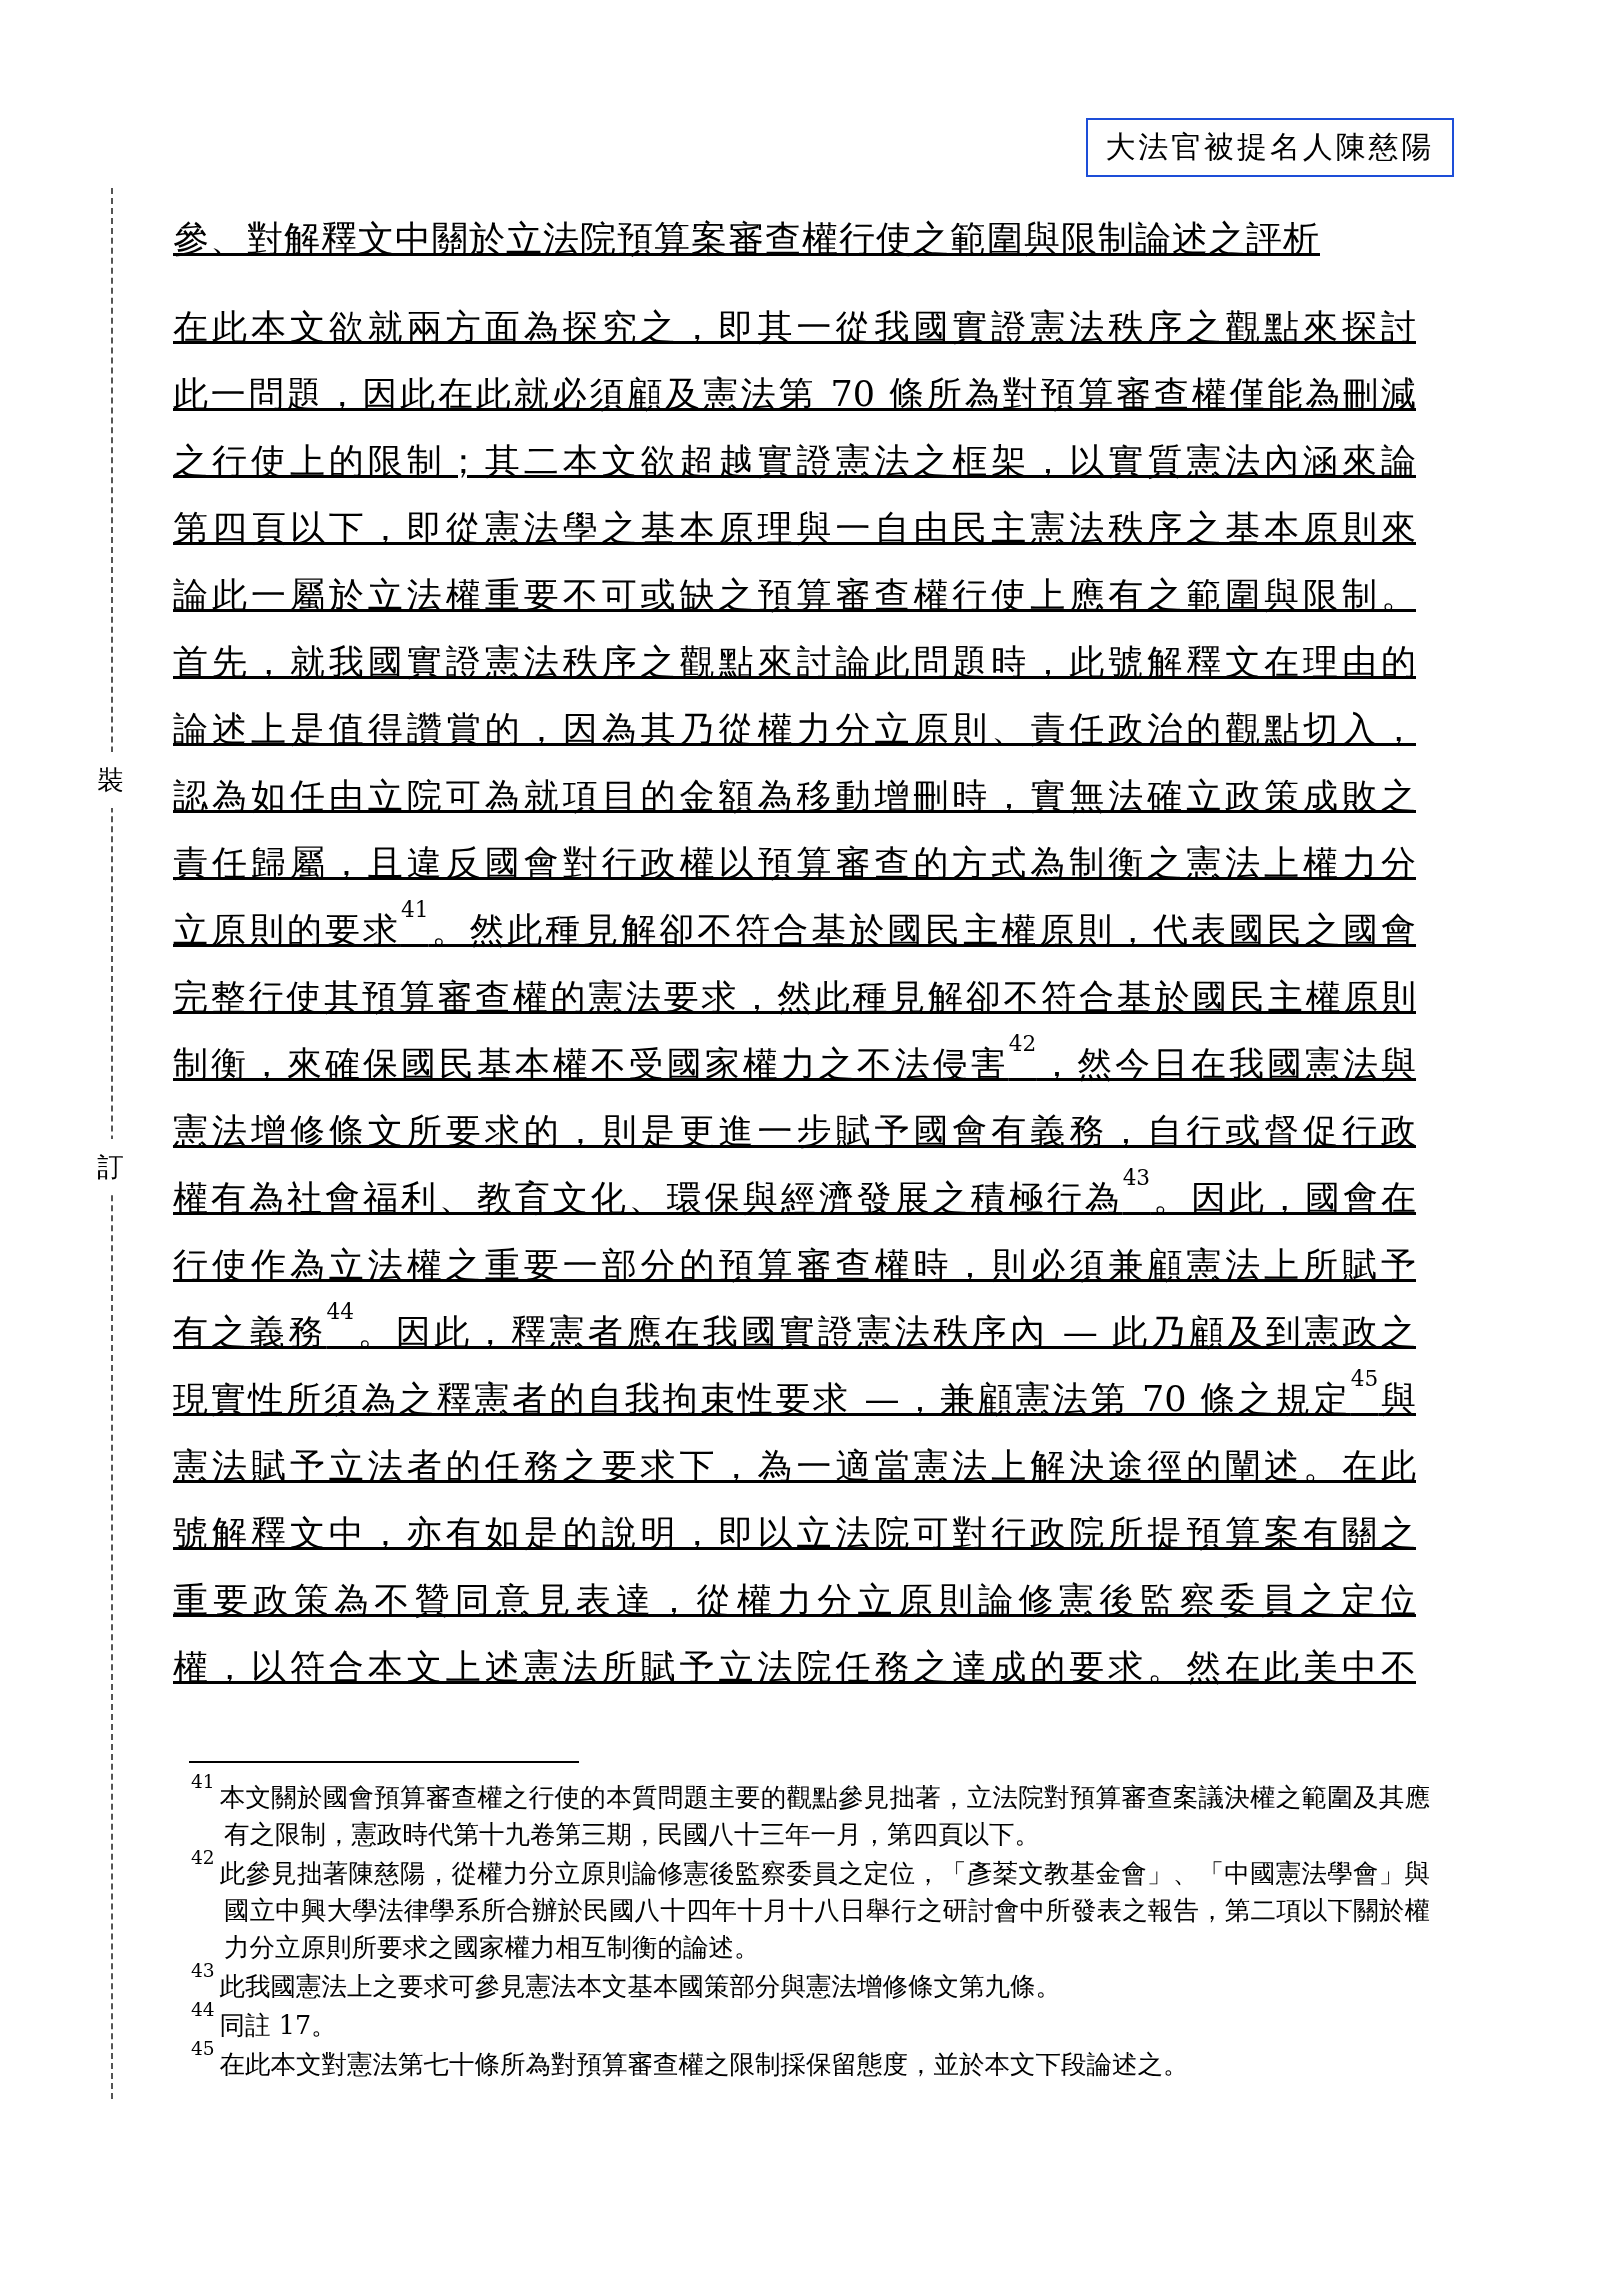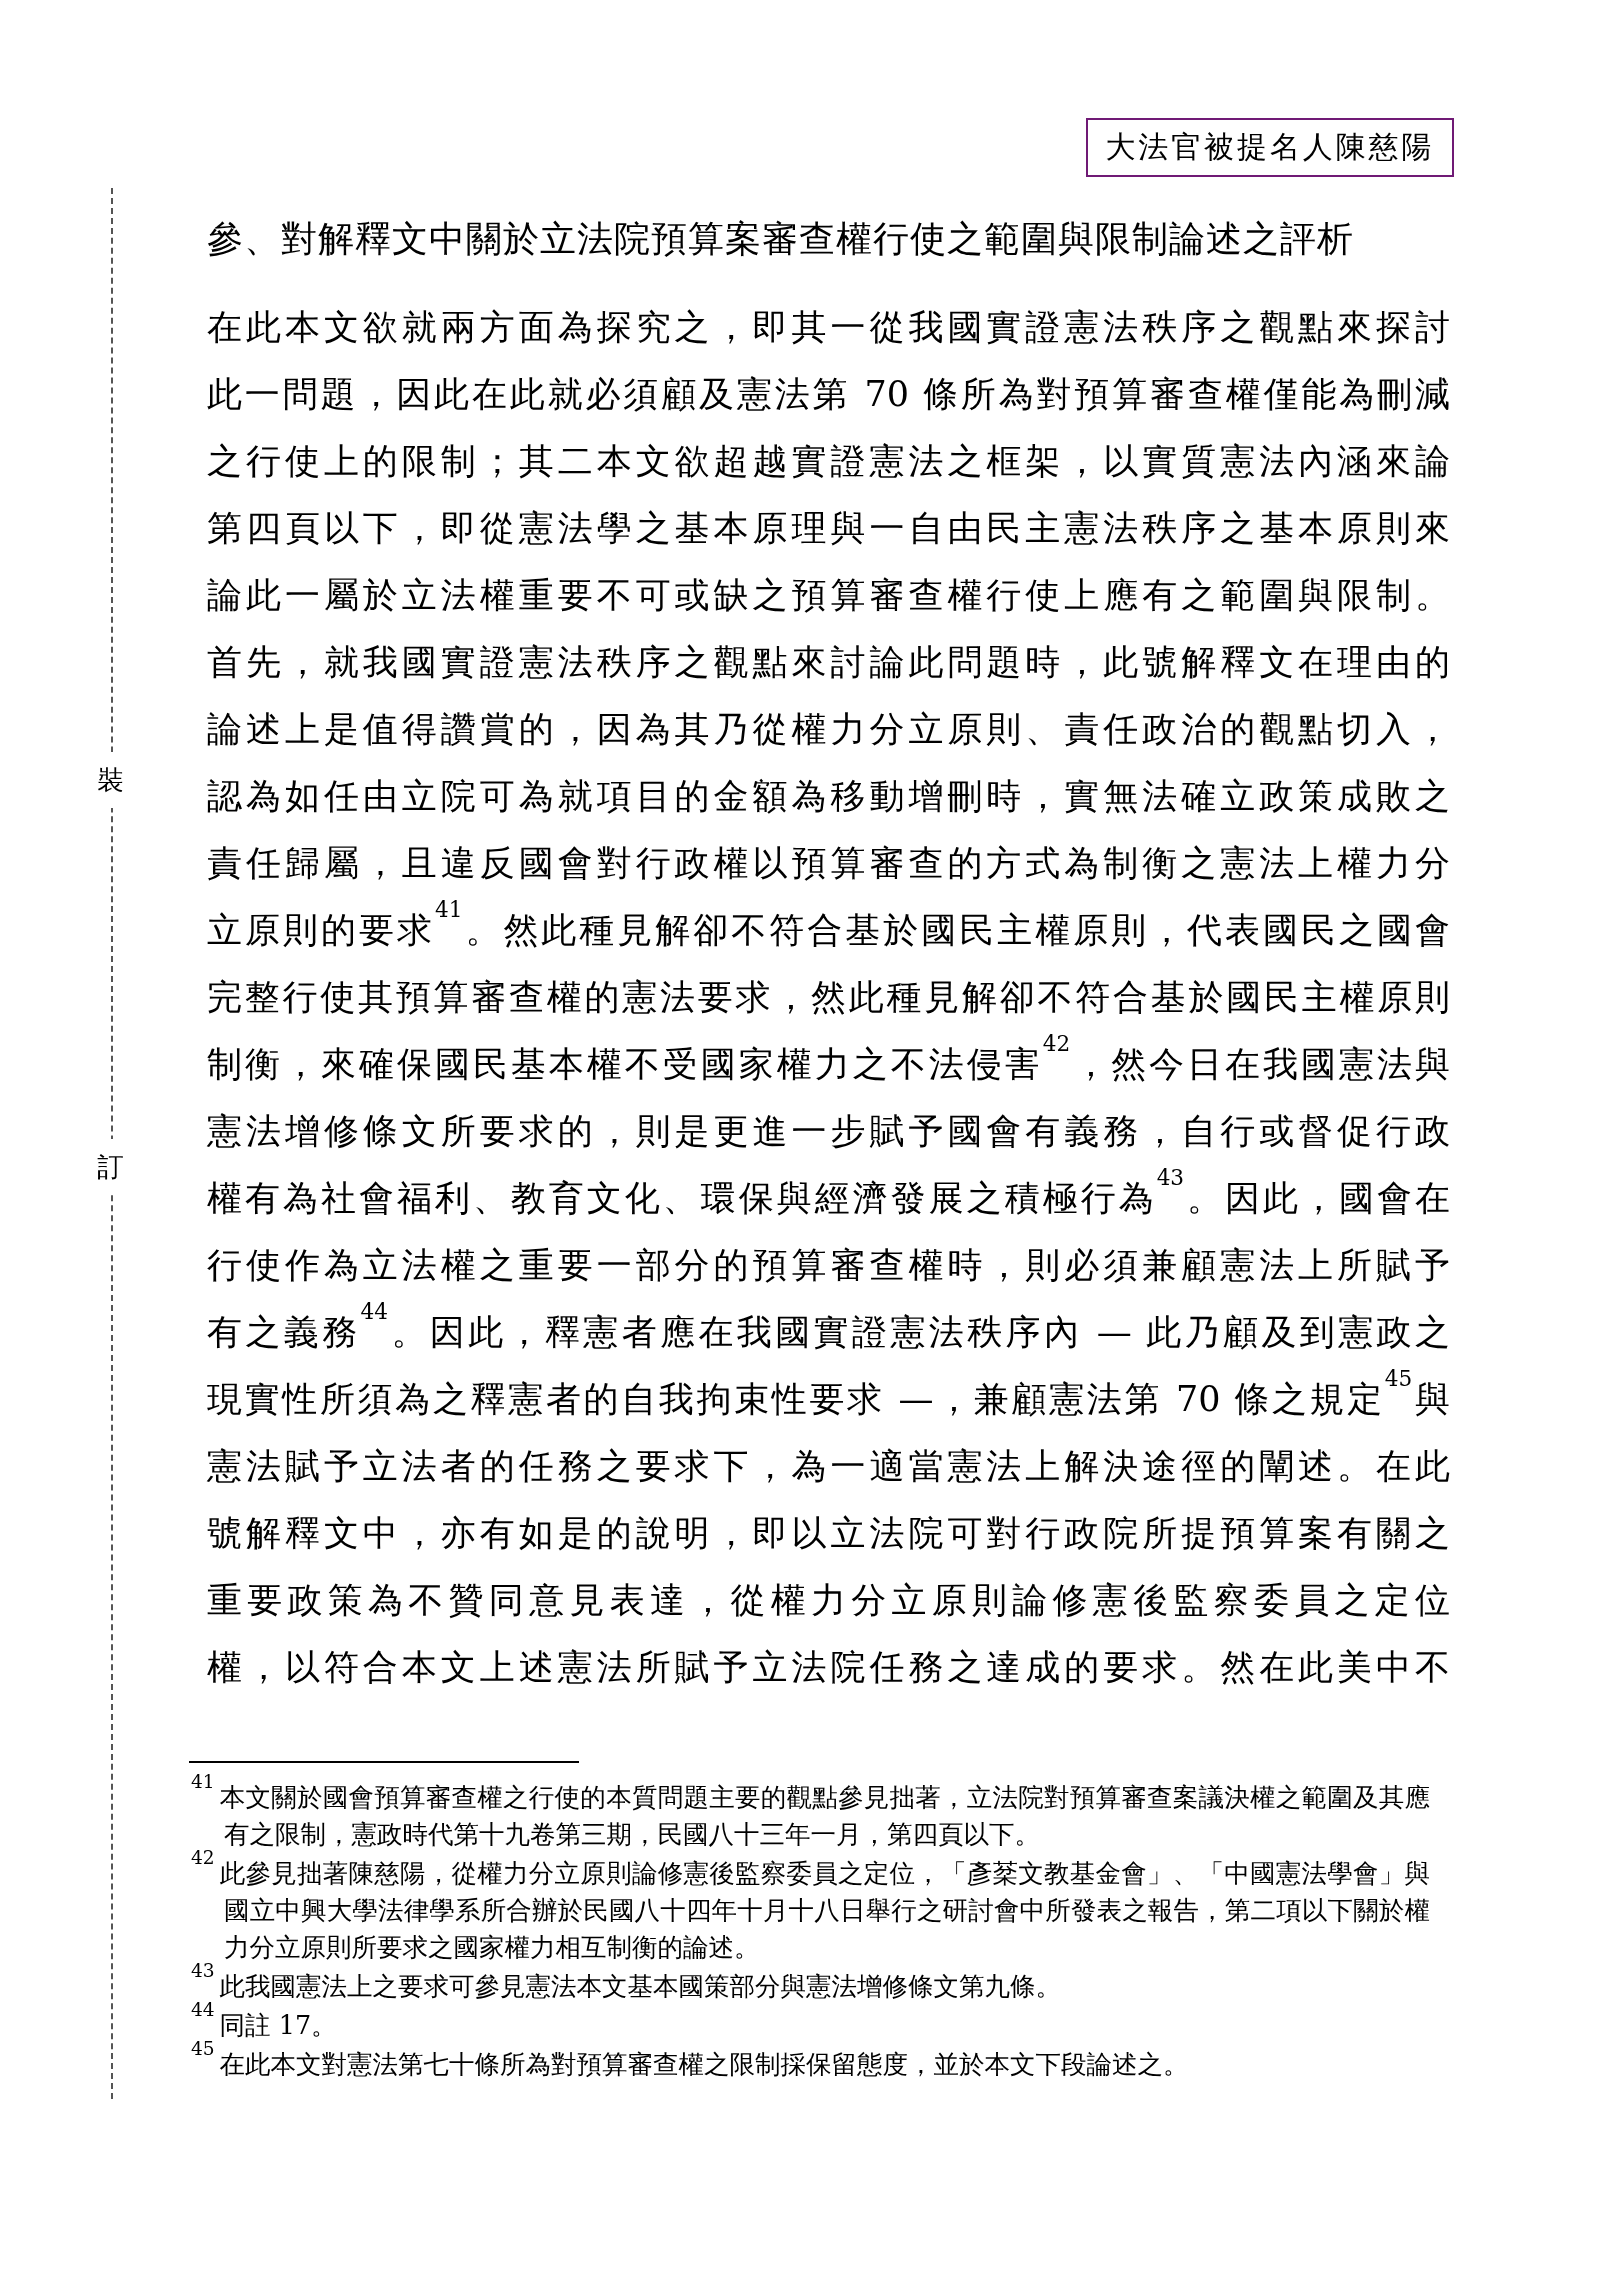--- a/index.html
+++ b/index.html
@@ -10,21 +10,21 @@
     height: 2293px;
     background: #ffffff;
     color: #000;
     font-family: "DejaVu Serif", "Liberation Serif", serif;
     overflow: hidden;
   }
   .header-badge {
     position: absolute;
     top: 118px;
     right: 167px;
-    border: 2px solid #701a75;
+    border: 2px solid #1d4ed8;
     padding: 6.9px 17.6px;
     font-size: 30px;
     letter-spacing: 2.9px;
     white-space: nowrap;
   }
   .binding-line {
     position: absolute;
     left: 111px;
     top: 188px;
     height: 1911px;
@@ -36,23 +36,24 @@
     left: -15.7px;
     background: #fff;
     font-size: 26.5px;
     padding: 9.8px 0;
     color: #000;
   }
   .binding-char.top { top: 564px; }
   .binding-char.bottom { top: 951px; }
   .content {
     position: absolute;
-    left: 207px;
+    left: 173px;
     top: 214px;
     width: 1243px;
+    text-decoration: underline;
   }
   .heading {
     font-size: 36px;
     font-weight: normal;
     letter-spacing: 1px;
     line-height: 49px;
     margin: 0;
   }
   .body-text { margin-top: 31px; }
   .body-line {

